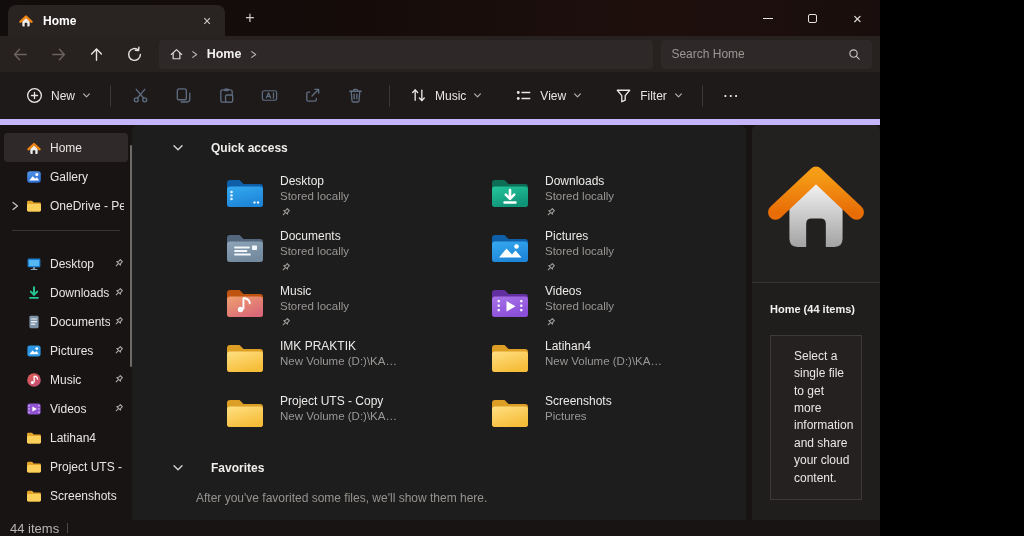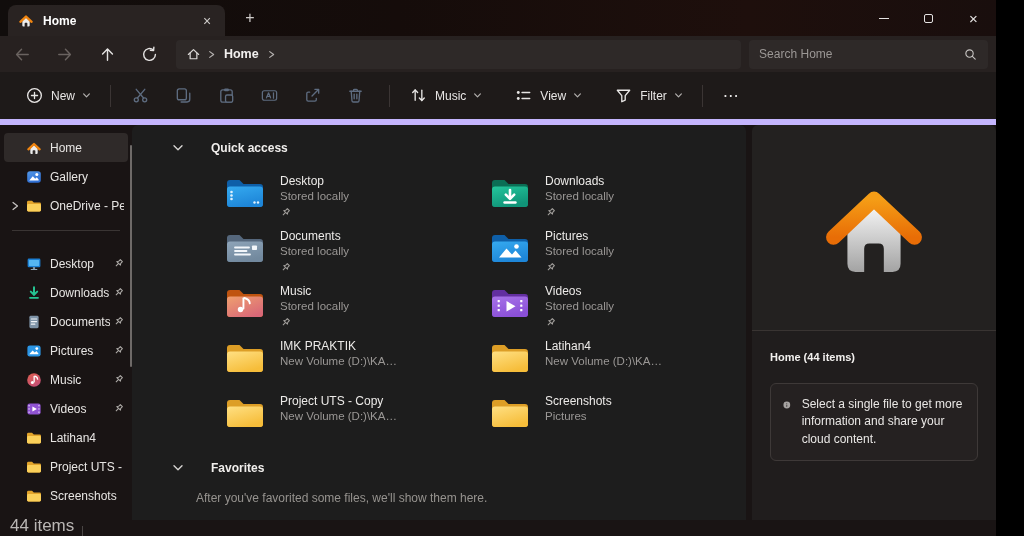--- a/index.html
+++ b/index.html
@@ -1,18 +1,18 @@
 <!DOCTYPE html>
 <html><head>
 <meta charset="utf-8">
 <style>
   * { margin:0; padding:0; box-sizing:border-box; }
   html,body { width:1024px; height:536px; background:#000; }
   body { font-family:"Liberation Sans", sans-serif; overflow:hidden; }
-  .window { position:relative; width:996px; height:536px; background:#191414; color:#e8e6e4; overflow:hidden; }
+  .window { position:relative; width:880px; height:536px; background:#191414; color:#e8e6e4; overflow:hidden; }
 
   
   .titlebar { position:relative; height:36px;
     background:linear-gradient(90deg,#110d0c 0%,#150c0a 40%,#1e0f0c 75%,#190e0d 100%); }
   .tab { position:absolute; left:8px; top:5px; width:217px; height:31px; background:#292322;
     border-radius:8px 8px 0 0; display:flex; align-items:center; padding:0 10px; }
   .tab-label { margin-left:9px; font-size:12px; font-weight:700; color:#fff; }
   .tab-close { margin-left:auto; width:16px; text-align:center; font-size:14px; color:#cfccca; cursor:default; }
   .newtab { position:absolute; left:240px; top:8px; width:20px; height:20px; text-align:center;
     line-height:19px; font-size:16px; color:#cfccca; }
@@ -70,26 +70,26 @@
   .qa-sub { font-size:11.5px; color:#9a9795; line-height:15px; white-space:nowrap; }
   .qa-pin { margin-top:3px; display:block; }
   .fav-header { margin-top:10px; }
   .fav-empty { margin-left:64px; margin-top:12px; font-size:12px; color:#96938f; }
 
   .gap { width:6px; }
   .details { flex:1; display:flex; flex-direction:column; border-radius:6px 6px 0 0; overflow:hidden; }
   .preview { height:205px; background:#232120; display:flex; align-items:center; justify-content:center; }
   .dbody { flex:1; background:#201d1d; border-top:1px solid #393432; padding:20px 18px; }
   .dtitle { font-size:11px; font-weight:700; color:#f2f0ee; }
-  .infobox { margin-top:20px; border:1px solid #3e3938; background:#252121; border-radius:6px;
+  .infobox { margin-top:20px; border:1px solid #3e3938; background:#252121; border-radius:0;
     padding:12px; display:flex; align-items:flex-start; gap:11px; }
   .info-text { font-size:12px; line-height:1.45; color:#e9e7e5; }
 
-  .statusbar { height:16px; background:#191414; display:flex; align-items:flex-end; gap:8px;
-    padding-left:10px; font-size:17px; color:#b9b6b4; }
+  .statusbar { height:16px; background:#191414; display:flex; align-items:center; gap:8px;
+    padding-left:10px; font-size:13px; color:#b9b6b4; }
   .sdiv { width:1px; height:10px; background:#4a4645; }
 
   svg { display:block; }
 </style>
 </head>
 <body>
 
 <svg width="0" height="0" style="position:absolute">
   <defs>
     <linearGradient id="gY" x1="0" y1="0" x2="0.5" y2="1">

